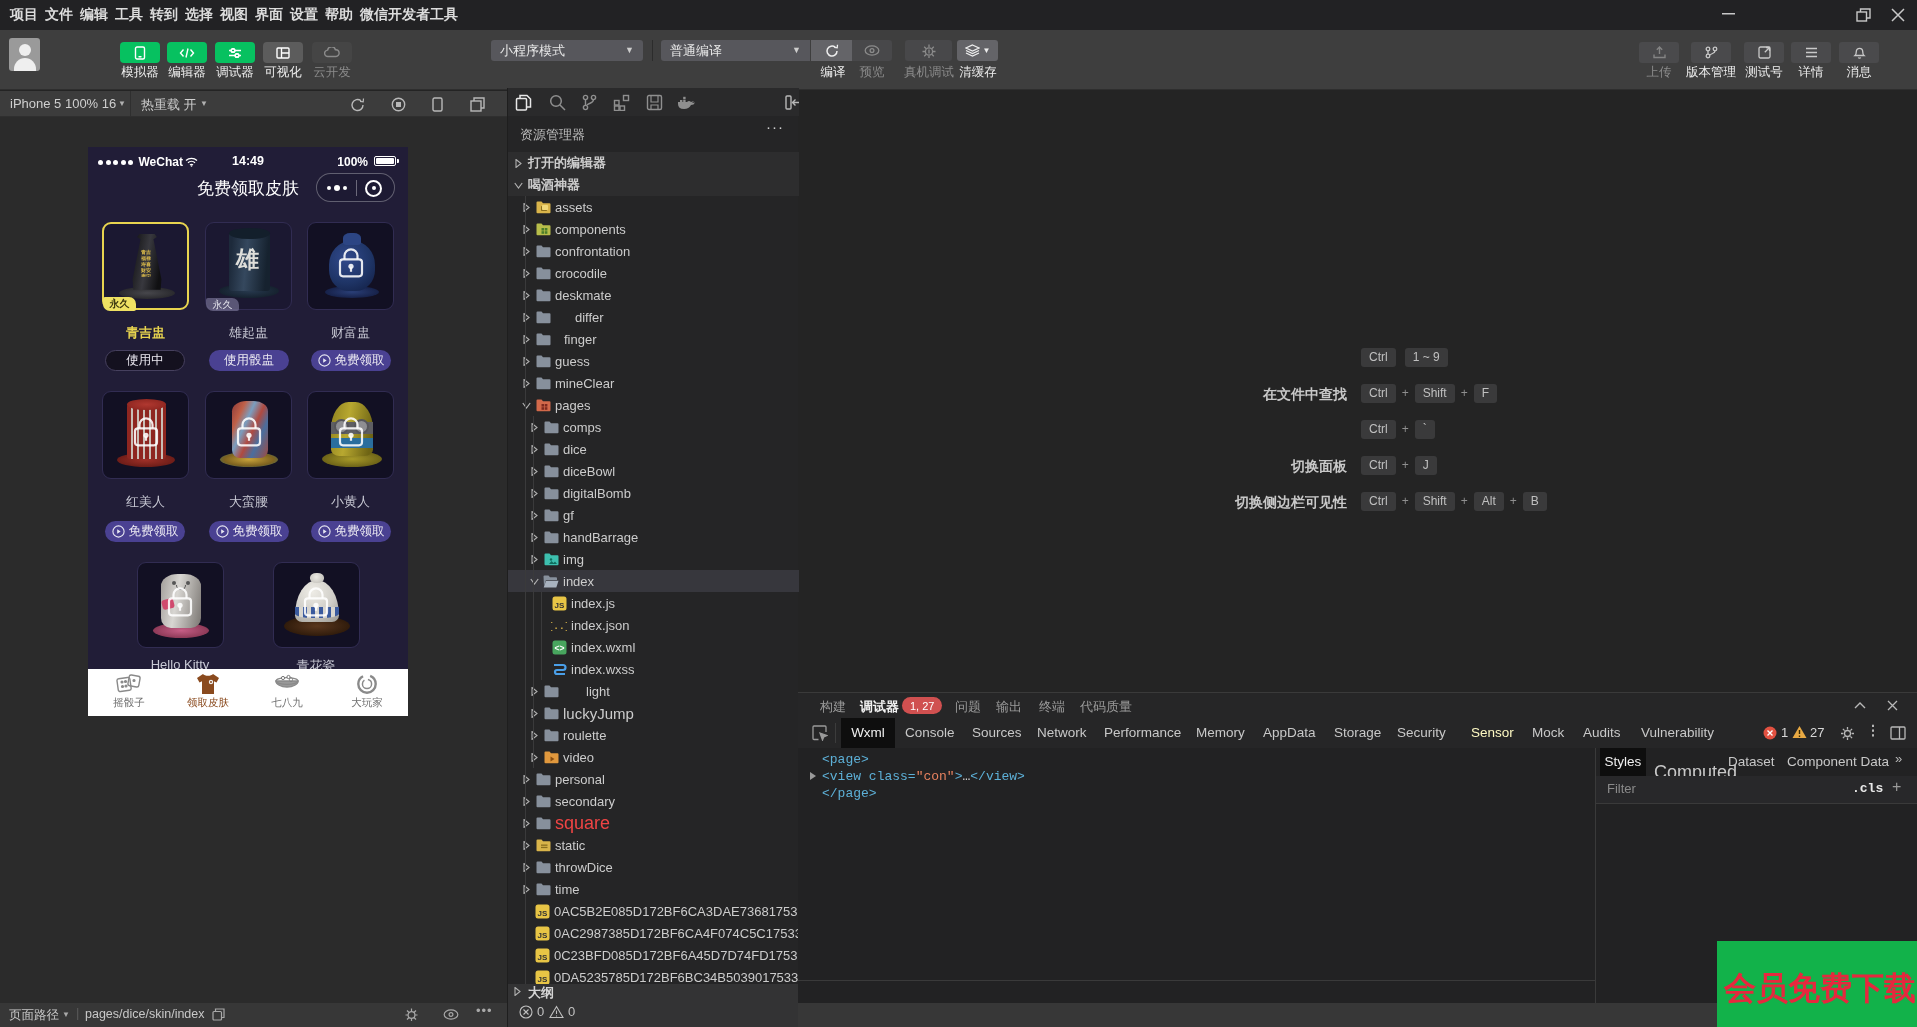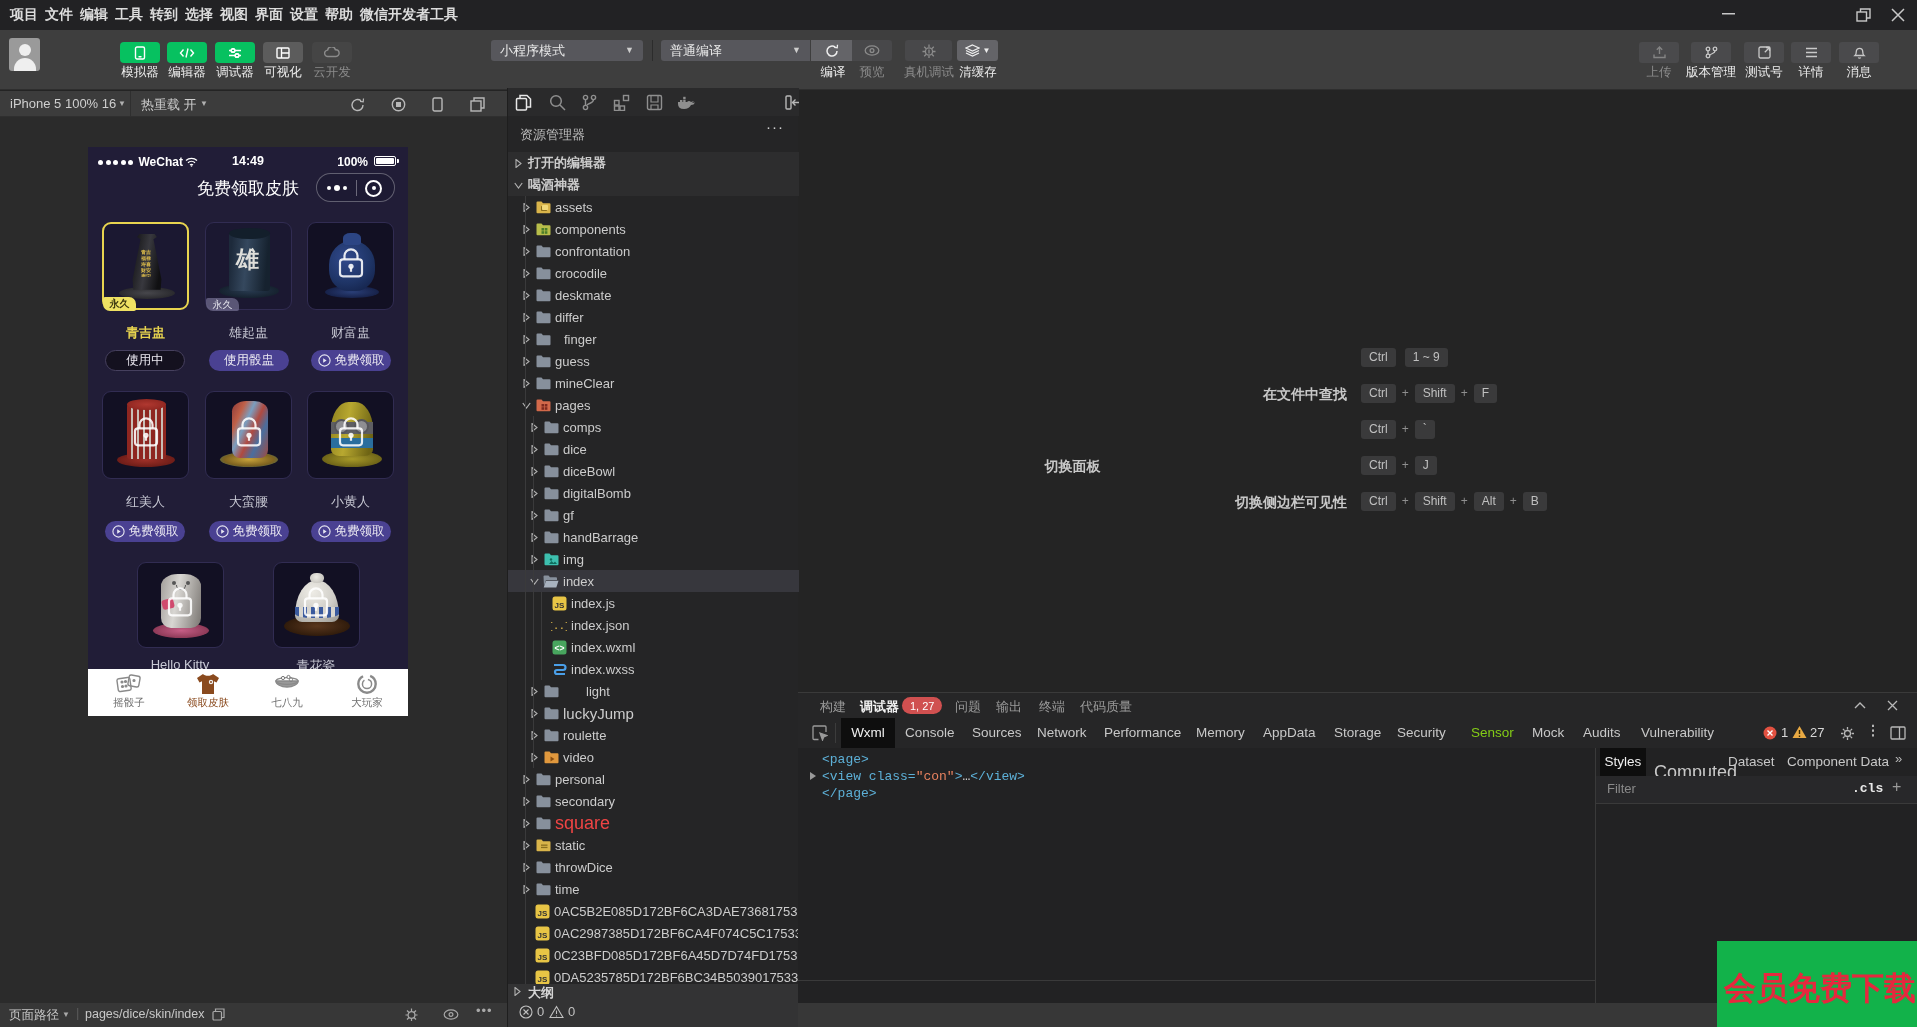--- a/index.html
+++ b/index.html
@@ -508,21 +508,21 @@
         <span style="margin-right:4px;display:inline-flex;width:9px;justify-content:center;">
           <svg width="7" height="9" viewBox="0 0 7 9">
             <path d="M1 0.5 L6 4.5 L1 8.5 Z" fill="none" stroke="#b0b0b0" stroke-width="1.1"></path>
           </svg>
         </span>
         <span style="display:inline-flex;width:16px;margin-right:4px;justify-content:center;">
           <svg width="15" height="13" viewBox="0 0 15 13">
             <path d="M0.5 1.5 a1 1 0 0 1 1-1 h4 l1.5 1.8 h6.5 a1 1 0 0 1 1 1 v8 a1 1 0 0 1 -1 1 h-12 a1 1 0 0 1 -1-1 z" fill="#87909c"></path>
           </svg>
         </span>
-        <span style="font-size:13px;color:#cccccc;white-space:nowrap;">differ</span>
+        <span style="font-size:13px;color:#cccccc;white-space:nowrap;margin-left:20px;">differ</span>
       </div>
 <div class="abs row" style="left:0;top:240px;width:291px;height:22px;padding-left:14px;overflow:hidden;">
         <span style="margin-right:4px;display:inline-flex;width:9px;justify-content:center;">
           <svg width="7" height="9" viewBox="0 0 7 9">
             <path d="M1 0.5 L6 4.5 L1 8.5 Z" fill="none" stroke="#b0b0b0" stroke-width="1.1"></path>
           </svg>
         </span>
         <span style="display:inline-flex;width:16px;margin-right:4px;justify-content:center;">
           <svg width="15" height="13" viewBox="0 0 15 13">
             <path d="M0.5 1.5 a1 1 0 0 1 1-1 h4 l1.5 1.8 h6.5 a1 1 0 0 1 1 1 v8 a1 1 0 0 1 -1 1 h-12 a1 1 0 0 1 -1-1 z" fill="#87909c"></path>
@@ -916,21 +916,21 @@
       <span style="color:#8f8f8f;font-size:12px;margin:0 6px;">+</span>
       <span style="display:inline-block;background:#3a3a3b;border-radius:3px;padding:3px 8px;font-size:12px;color:#c0c0c0;line-height:13px;">Shift</span>
       <span style="color:#8f8f8f;font-size:12px;margin:0 6px;">+</span>
       <span style="display:inline-block;background:#3a3a3b;border-radius:3px;padding:3px 8px;font-size:12px;color:#c0c0c0;line-height:13px;">F</span>
     </div>
 <div class="abs row" style="left:1361px;top:417px;height:24px;">
       <span style="display:inline-block;background:#3a3a3b;border-radius:3px;padding:3px 8px;font-size:12px;color:#c0c0c0;line-height:13px;">Ctrl</span>
       <span style="color:#8f8f8f;font-size:12px;margin:0 6px;">+</span>
       <span style="display:inline-block;background:#3a3a3b;border-radius:3px;padding:3px 8px;font-size:12px;color:#c0c0c0;line-height:13px;">`</span>
     </div>
-<div class="abs" style="left:798px;top:458px;width:549px;text-align:center;font-size:14px;font-weight:700;color:#c8c8c8;">切换面板</div>
+<div class="abs" style="left:798px;top:458px;width:549px;text-align:right;font-size:14px;font-weight:700;color:#c8c8c8;">切换面板</div>
 <div class="abs row" style="left:1361px;top:453px;height:24px;">
       <span style="display:inline-block;background:#3a3a3b;border-radius:3px;padding:3px 8px;font-size:12px;color:#c0c0c0;line-height:13px;">Ctrl</span>
       <span style="color:#8f8f8f;font-size:12px;margin:0 6px;">+</span>
       <span style="display:inline-block;background:#3a3a3b;border-radius:3px;padding:3px 8px;font-size:12px;color:#c0c0c0;line-height:13px;">J</span>
     </div>
 <div class="abs" style="left:798px;top:494px;width:549px;text-align:right;font-size:14px;font-weight:700;color:#c8c8c8;">切换侧边栏可见性</div>
 <div class="abs row" style="left:1361px;top:489px;height:24px;">
       <span style="display:inline-block;background:#3a3a3b;border-radius:3px;padding:3px 8px;font-size:12px;color:#c0c0c0;line-height:13px;">Ctrl</span>
       <span style="color:#8f8f8f;font-size:12px;margin:0 6px;">+</span>
       <span style="display:inline-block;background:#3a3a3b;border-radius:3px;padding:3px 8px;font-size:12px;color:#c0c0c0;line-height:13px;">Shift</span>
@@ -960,21 +960,21 @@
 <div class="abs" style="left:37px;top:30px;width:1px;height:20px;background:#3c3c3c;"></div>
       <div class="abs" style="left:43px;top:25px;width:54px;height:30px;background:#0e0e0e;color:#f0f0f0;font-size:13.5px;text-align:center;line-height:30px;">Wxml</div>
       <div class="abs" style="left:107px;top:25px;height:30px;color:#c8c8c8;font-size:13.5px;line-height:30px;">Console</div>
       <div class="abs" style="left:174px;top:25px;height:30px;color:#c8c8c8;font-size:13.5px;line-height:30px;">Sources</div>
       <div class="abs" style="left:239px;top:25px;height:30px;color:#c8c8c8;font-size:13.5px;line-height:30px;">Network</div>
       <div class="abs" style="left:306px;top:25px;height:30px;color:#c8c8c8;font-size:13.5px;line-height:30px;">Performance</div>
       <div class="abs" style="left:398px;top:25px;height:30px;color:#c8c8c8;font-size:13.5px;line-height:30px;">Memory</div>
       <div class="abs" style="left:465px;top:25px;height:30px;color:#c8c8c8;font-size:13.5px;line-height:30px;">AppData</div>
       <div class="abs" style="left:536px;top:25px;height:30px;color:#c8c8c8;font-size:13.5px;line-height:30px;">Storage</div>
       <div class="abs" style="left:599px;top:25px;height:30px;color:#c8c8c8;font-size:13.5px;line-height:30px;">Security</div>
-      <div class="abs" style="left:673px;top:25px;height:30px;color:#84cc16;font-size:13.5px;line-height:30px;">Sensor</div>
+      <div class="abs" style="left:673px;top:25px;height:30px;color:#fef9c3;font-size:13.5px;line-height:30px;">Sensor</div>
       <div class="abs" style="left:734px;top:25px;height:30px;color:#c8c8c8;font-size:13.5px;line-height:30px;">Mock</div>
       <div class="abs" style="left:785px;top:25px;height:30px;color:#c8c8c8;font-size:13.5px;line-height:30px;">Audits</div>
       <div class="abs" style="left:843px;top:25px;height:30px;color:#c8c8c8;font-size:13.5px;line-height:30px;">Vulnerability</div>
  <svg class="abs" style="left:965px;top:33px" width="14" height="14">
         <circle cx="7" cy="7" r="6.5" fill="#e25141"></circle>
         <path d="M4.5 4.5 L9.5 9.5 M9.5 4.5 L4.5 9.5" stroke="#fff" stroke-width="1.4"></path>
       </svg>
  <span class="abs" style="left:983px;top:32px;font-size:13px;color:#d8d8d8;">1</span>
  <svg class="abs" style="left:994px;top:32px" width="15" height="14">
         <path d="M7.5 1 L14.5 13 H0.5 Z" fill="#e8a943"></path>

